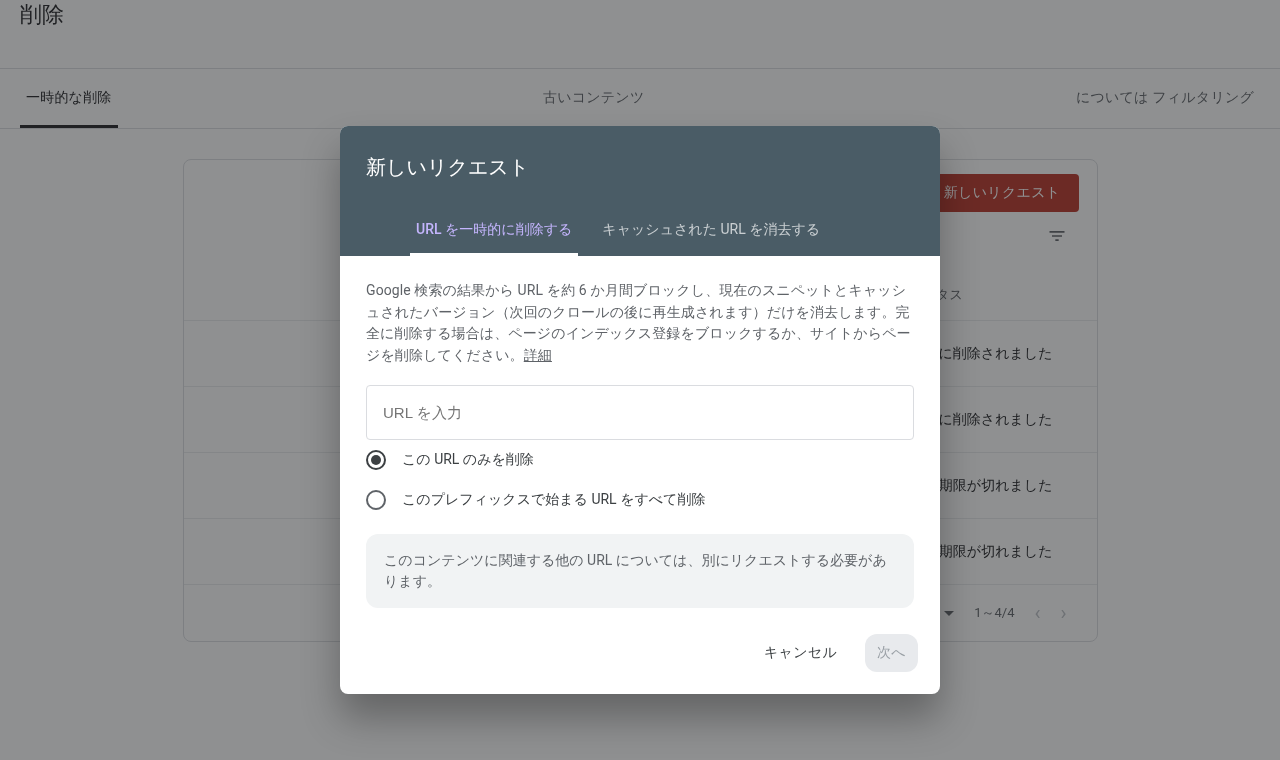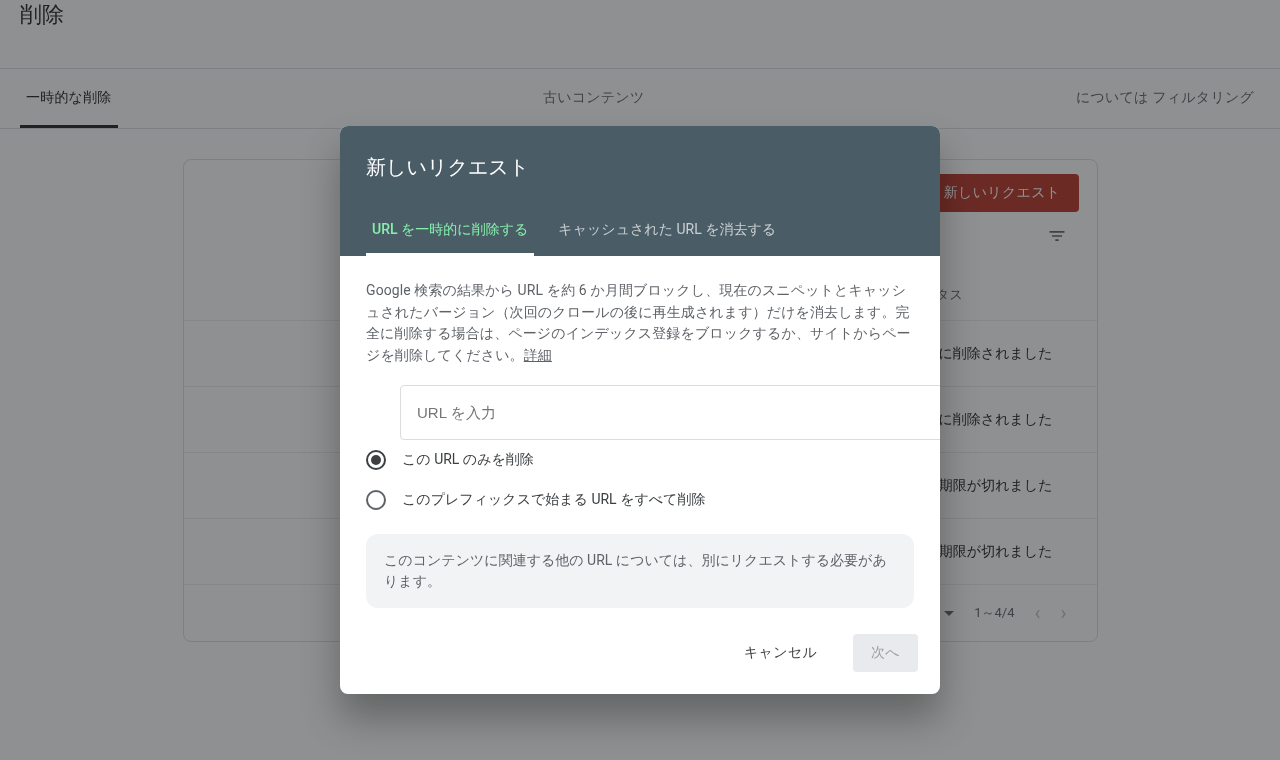--- a/index.html
+++ b/index.html
@@ -156,23 +156,24 @@
       gap: 18px;
     }
     .dialog-tab {
       padding: 12px 6px 14px;
       font-size: 14px;
       color: rgba(255,255,255,0.7);
       cursor: pointer;
       border-bottom: 3px solid transparent;
     }
     .dialog-tab.active {
-      color: #86efac;
+      color: #c4b5fd;
       font-weight: 500;
       border-bottom-color: #fff;
+      margin-left: 44px;
     }
     .dialog-body {
       padding: 24px 26px 10px;
     }
     .dialog-desc {
       font-size: 14px;
       color: #5f6368;
       line-height: 1.55;
       letter-spacing: 0.1px;
     }
@@ -183,21 +184,20 @@
     }
     .url-input {
       width: 100%;
       margin-top: 18px;
       padding: 18px 16px;
       font-size: 15px;
       border: 1px solid #dadce0;
       border-radius: 4px;
       outline: none;
       color: #5f6368;
-      margin-left: 34px;
     }
     .input-hint {
       font-size: 12px;
       color: #80868b;
       margin: 10px 0 18px 16px;
     }
     .radio-row {
       display: flex;
       align-items: center;
       gap: 16px;
@@ -226,39 +226,39 @@
       background: #f1f3f4;
       border-radius: 12px;
       padding: 16px 18px;
       font-size: 14px;
       color: #5f6368;
       line-height: 1.5;
     }
     .dialog-actions {
       display: flex;
       justify-content: flex-end;
-      gap: 24px;
+      gap: 16px;
       padding: 16px 22px 22px;
     }
     .btn-cancel {
       background: none;
       border: none;
       font-size: 14px;
       color: #3c4043;
       padding: 10px 12px;
       cursor: pointer;
       letter-spacing: 0.3px;
     }
     .btn-next {
       background: #e8eaed;
       border: none;
       font-size: 14px;
       color: #9aa0a6;
-      padding: 10px 18px;
-      border-radius: 4px;
+      padding: 10px 12px;
+      border-radius: 12px;
       cursor: pointer;
       letter-spacing: 0.3px;
     }
     .sort-arrow { margin-left: 4px; }
   </style>
 </head>
 <body>
 
 <div class="page-header">
   <h1 class="page-title">削除</h1>

